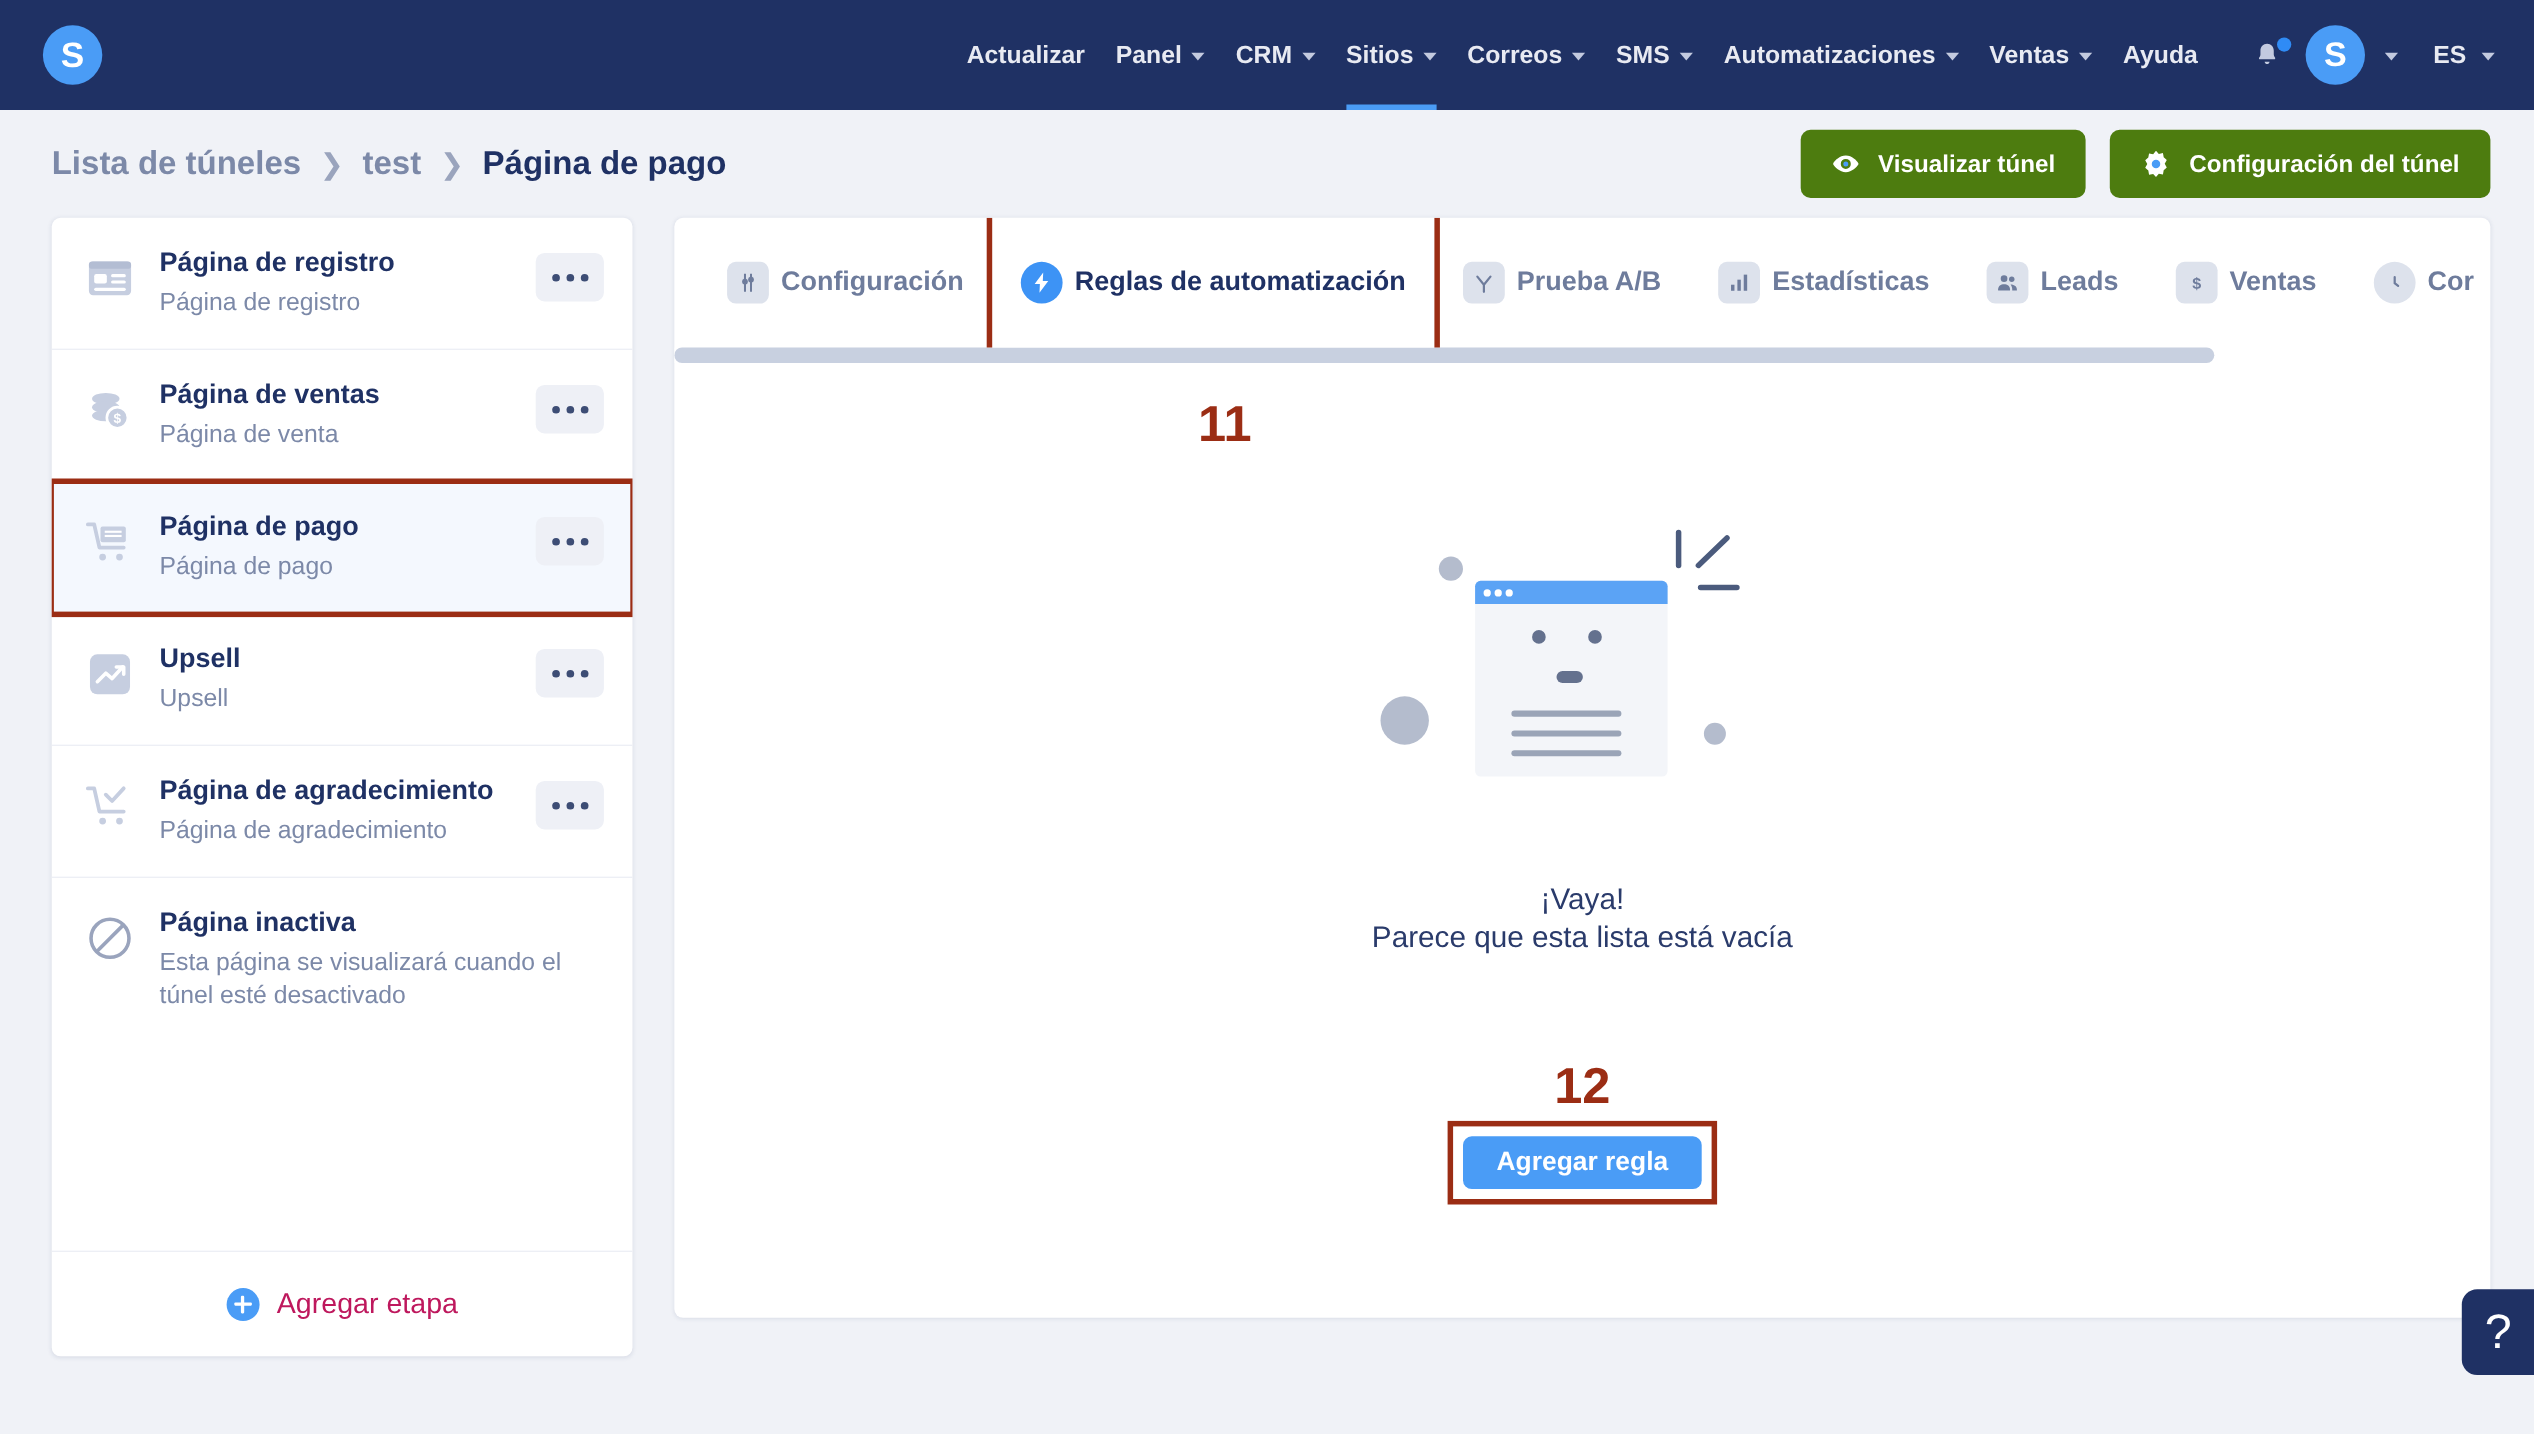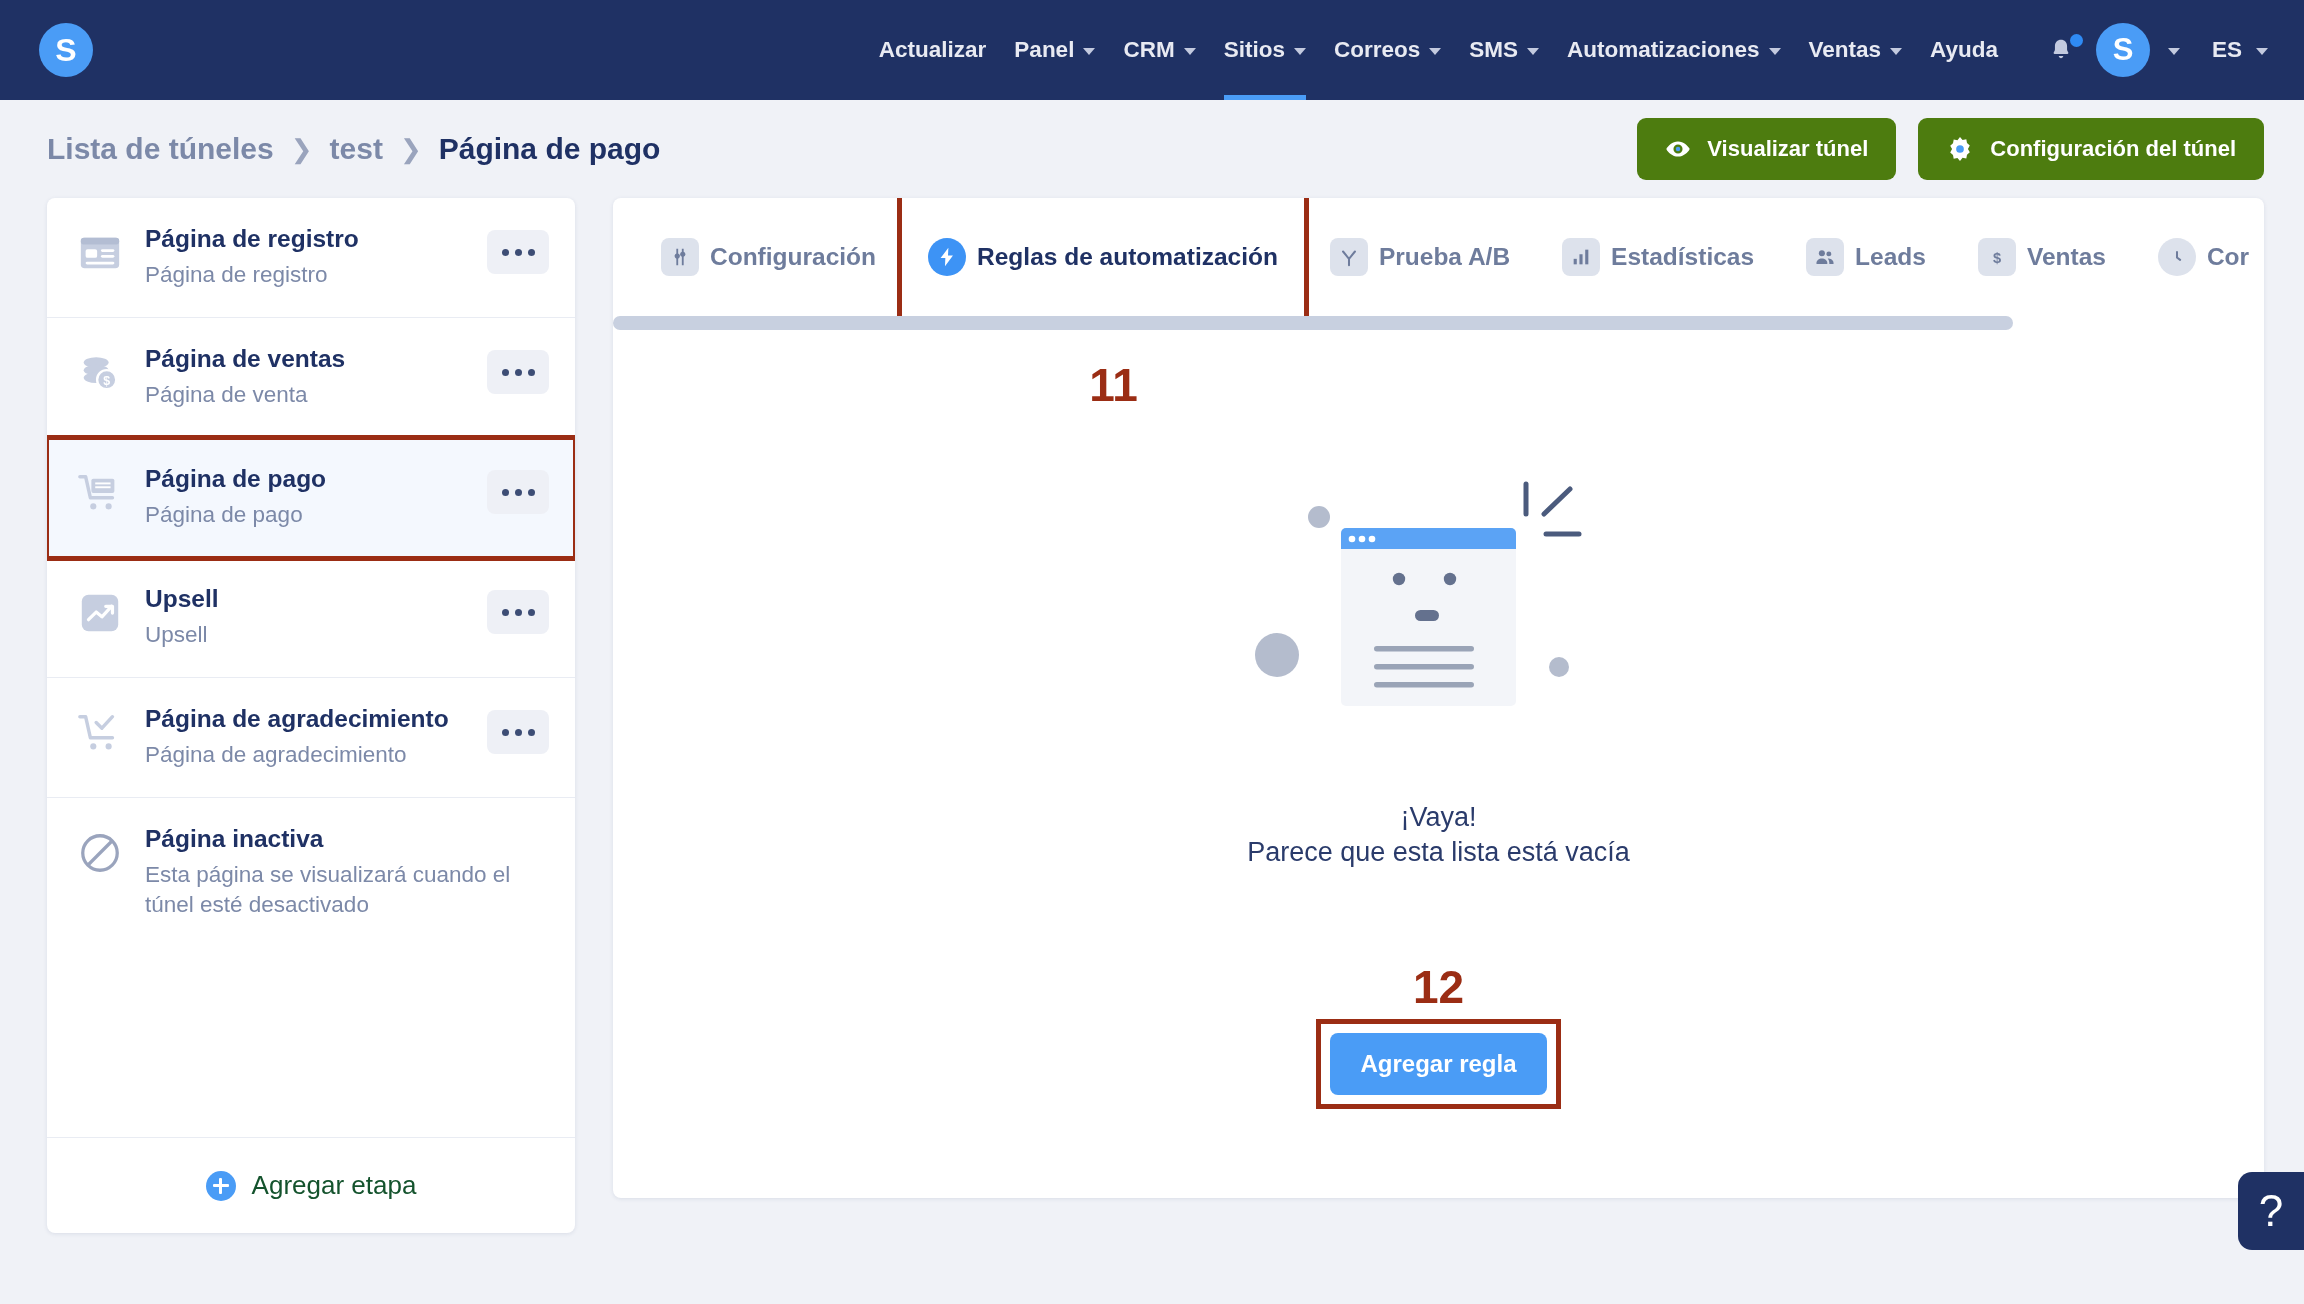--- a/index.html
+++ b/index.html
@@ -136,21 +136,21 @@
     display: flex; align-items: center; justify-content: center; gap: 6px;
     cursor: pointer; flex: 0 0 62px; margin-top: 6px;
   }
   .dots-btn i { width: 7px; height: 7px; border-radius: 50%; background: #3d4d75; display:block; }
   .sidebar-spacer { flex: 1; }
   .add-stage {
     border-top: 1px solid #e9ecf3;
     height: 96px; display: flex; align-items: center; justify-content: center;
     gap: 16px; cursor: pointer;
   }
-  .add-stage-label { color: #14532d; font-size: 26px; font-weight: 400; }
+  .add-stage-label { color: #be185d; font-size: 26px; font-weight: 400; }
   .plus-circle {
     width: 30px; height: 30px; border-radius: 50%; background: #4a9cf6;
     position: relative; flex: 0 0 30px;
   }
   .plus-circle::before, .plus-circle::after {
     content:""; position:absolute; background:#fff; border-radius:1px;
   }
   .plus-circle::before { left: 7px; right: 7px; top: 13.5px; height: 3px; }
   .plus-circle::after { top: 7px; bottom: 7px; left: 13.5px; width: 3px; }
 
@@ -213,21 +213,21 @@
   }
   .empty-sub { font-size: 27px; color: #2a3b6b; text-align: center; }
 
   .cta-wrap {
     margin-top: 92px; display: flex; flex-direction: column; align-items: center;
   }
   .anno-12 { margin-bottom: 10px; }
   .cta-box { padding: 9px; outline: 5px solid #9b2d14; }
   .btn-add-rule {
     background: #4a9cf6; color: #fff; border: none; border-radius: 8px;
-    font-size: 24px; font-weight: 700; padding: 0 30px; height: 62px;
+    font-size: 24px; font-weight: 700; padding: 0 30px; height: 48px;
     cursor: pointer; font-family: inherit;
   }
 
   .help-btn {
     position: absolute; right: 0; bottom: 54px;
     width: 66px; height: 78px;
     background: #1f3164; color: #fff;
     border-radius: 14px 0 0 14px;
     display: flex; align-items: center; justify-content: center;
     font-size: 44px; font-weight: 400; cursor: pointer;

